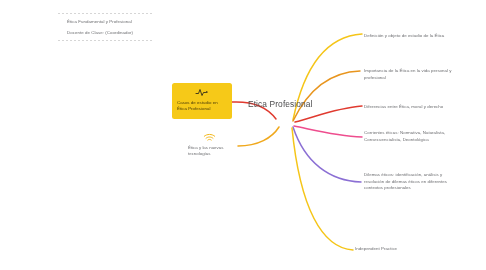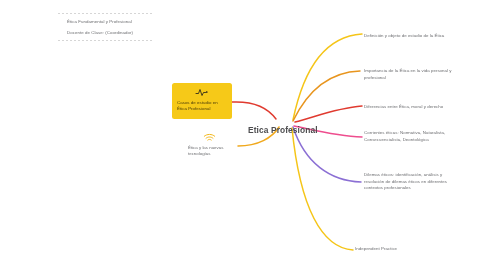--- a/index.html
+++ b/index.html
@@ -52,23 +52,23 @@
     color: #6d6e71;
     letter-spacing: 0.05px;
     margin: 5px 0 0 9px;
     white-space: nowrap;
   }
 
   
   .central-topic {
     position: absolute;
     left: 248px;
-    top: 125px;
+    top: 99px;
     font-size: 8.4px;
-    font-weight: bold;
+    font-weight: normal;
     color: #4d4d4f;
     letter-spacing: 0.1px;
     white-space: nowrap;
   }
 
   
   .card-node {
     position: absolute;
     left: 172px;
     top: 83px;

